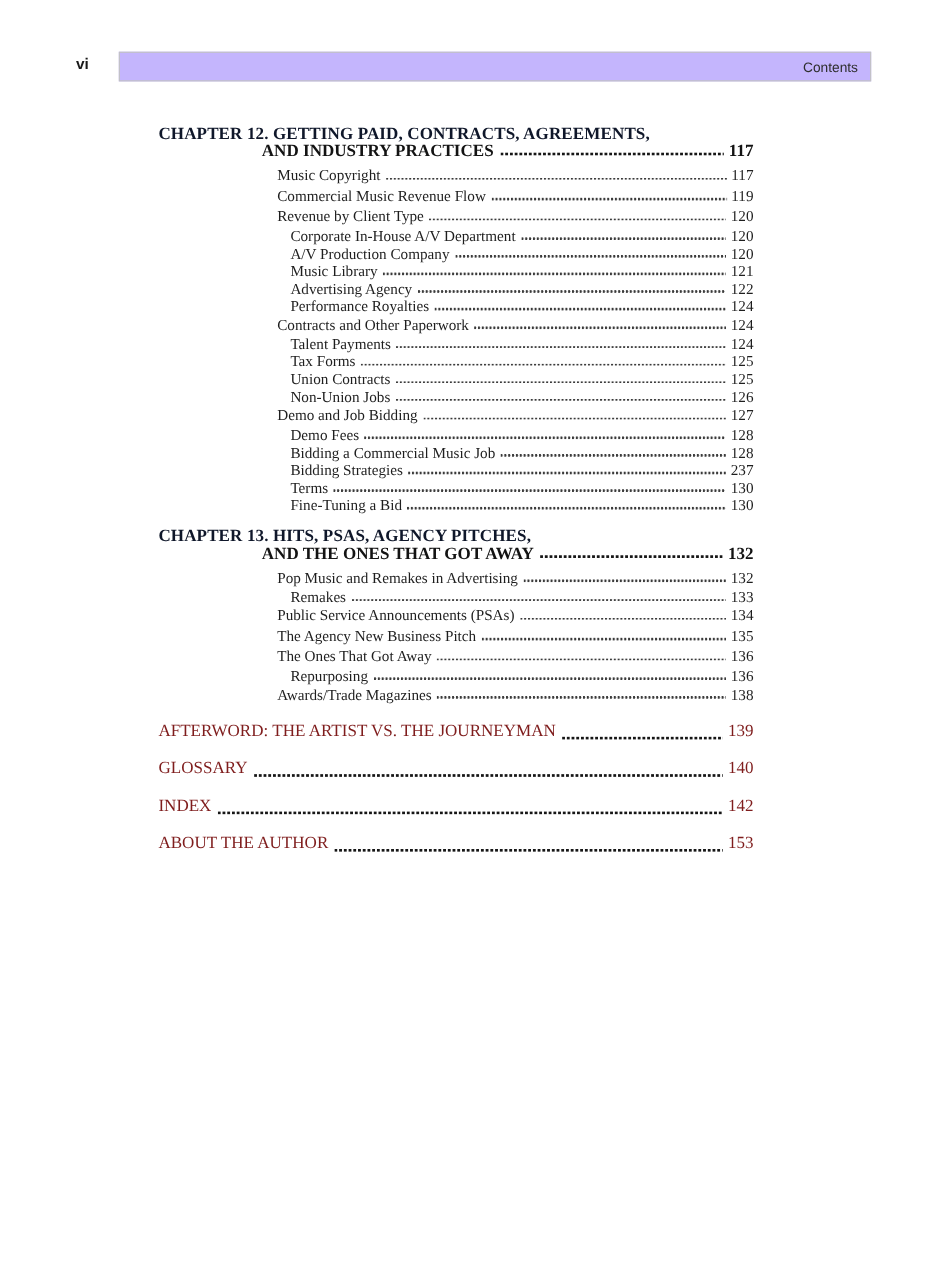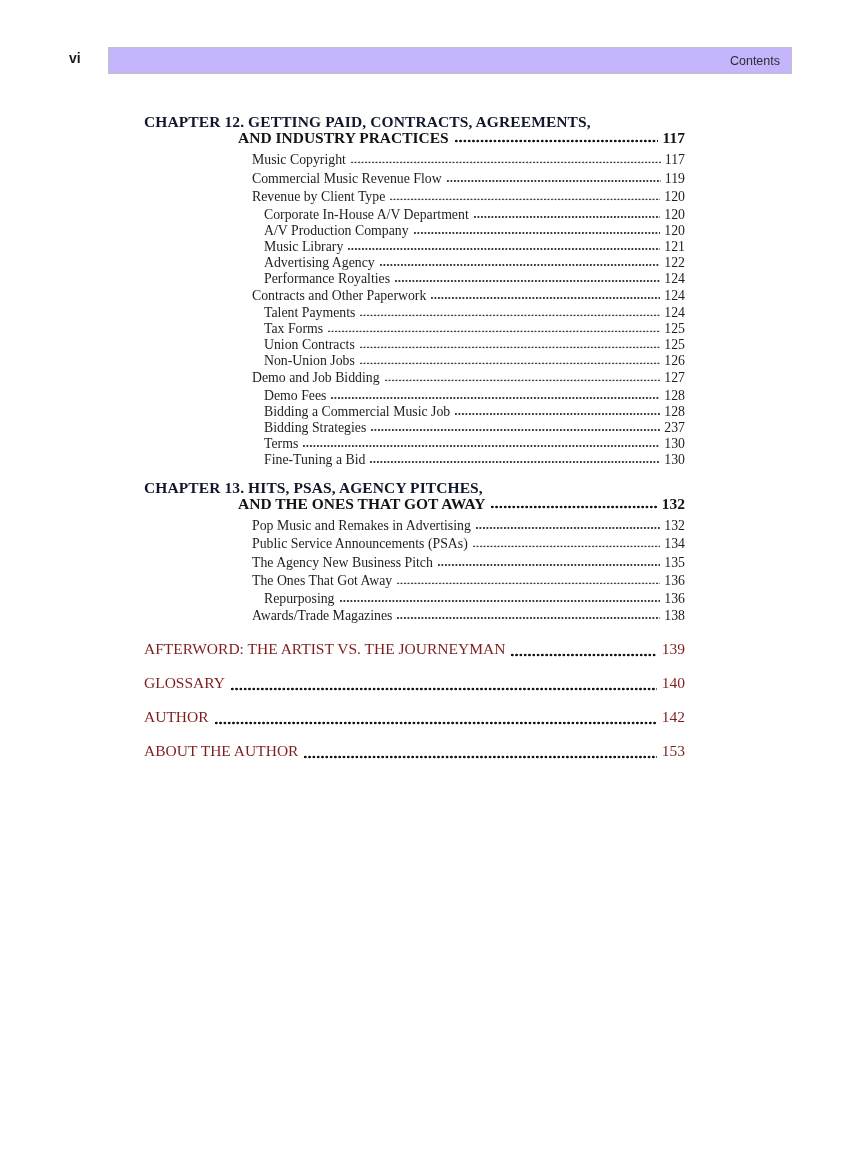--- a/index.html
+++ b/index.html
@@ -199,20 +199,25 @@
         <span class="label">AND THE ONES THAT GOT AWAY</span>
         <span class="leader leader-bold"></span>
         <span class="pagenum">132</span>
       </div>
       <div class="entries">
         <div class="row lvl1">
           <span class="label">Pop Music and Remakes in Advertising</span>
           <span class="leader"></span>
           <span class="pagenum">132</span>
         </div>
+        <div class="row lvl2">
+          <span class="label">Remakes</span>
+          <span class="leader"></span>
+          <span class="pagenum">133</span>
+        </div>
         <div class="row lvl1">
           <span class="label">Public Service Announcements (PSAs)</span>
           <span class="leader"></span>
           <span class="pagenum">134</span>
         </div>
         <div class="row lvl1">
           <span class="label">The Agency New Business Pitch</span>
           <span class="leader"></span>
           <span class="pagenum">135</span>
         </div>
@@ -238,21 +243,21 @@
         <span class="label">AFTERWORD: THE ARTIST VS. THE JOURNEYMAN</span>
         <span class="leader leader-bold"></span>
         <span class="pagenum">139</span>
       </div>
       <div class="back-row">
         <span class="label">GLOSSARY</span>
         <span class="leader leader-bold"></span>
         <span class="pagenum">140</span>
       </div>
       <div class="back-row">
-        <span class="label">AUTHOR</span>
+        <span class="label">INDEX</span>
         <span class="leader leader-bold"></span>
         <span class="pagenum">142</span>
       </div>
       <div class="back-row">
         <span class="label">ABOUT THE AUTHOR</span>
         <span class="leader leader-bold"></span>
         <span class="pagenum">153</span>
       </div>
     </div>
   </div>

